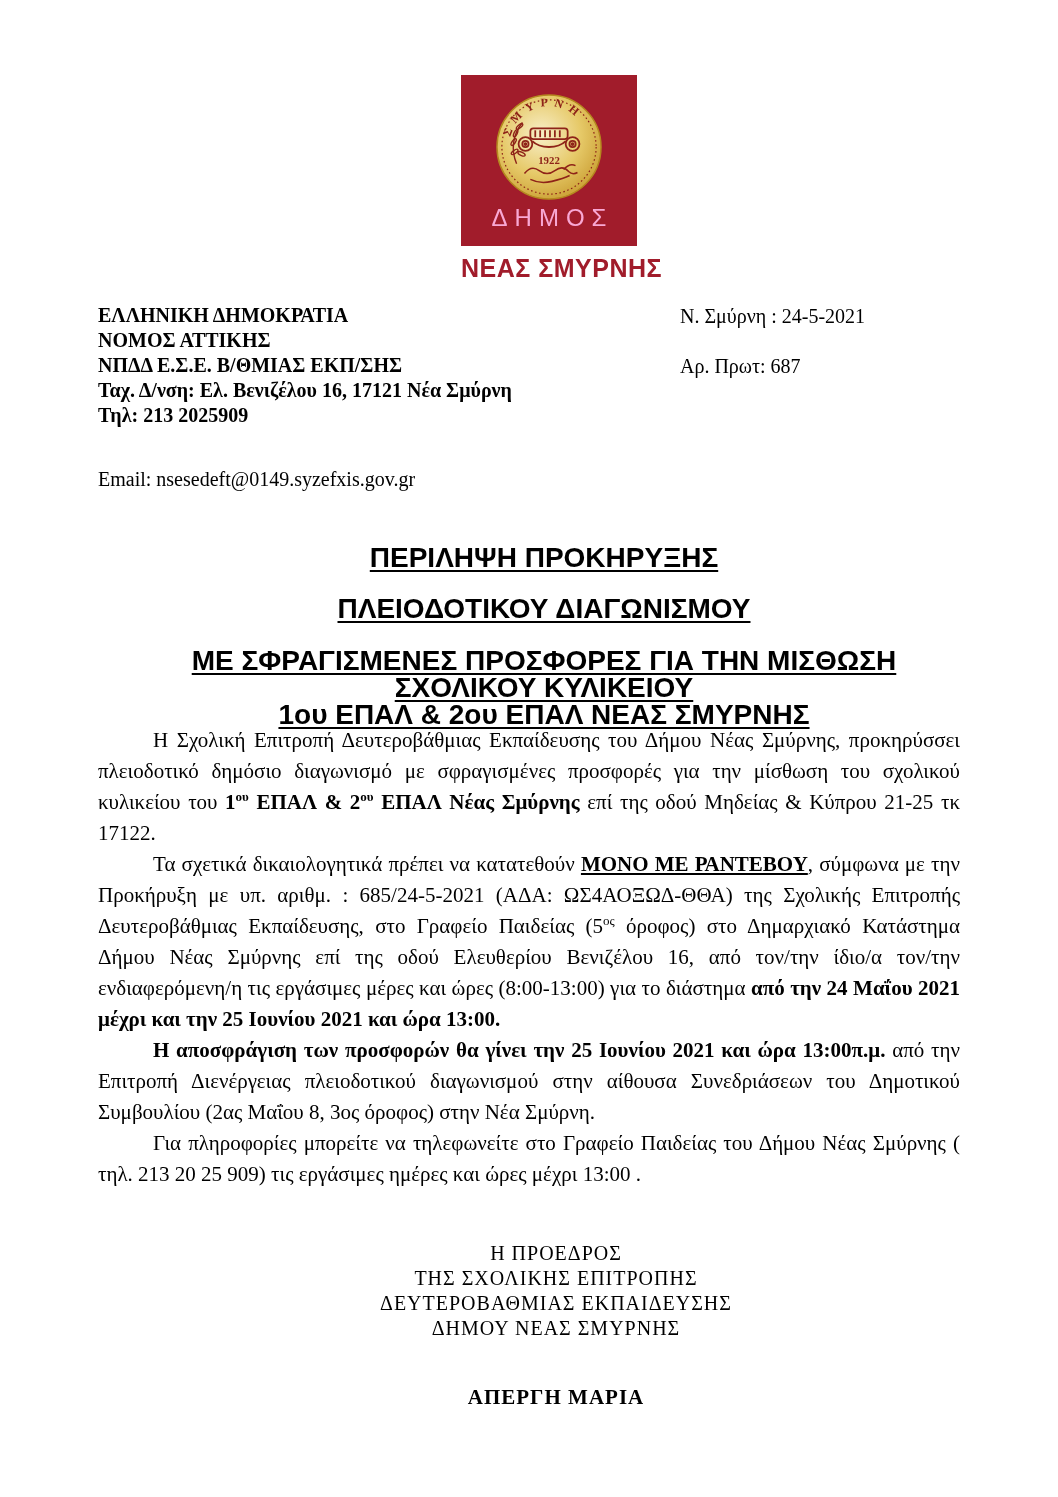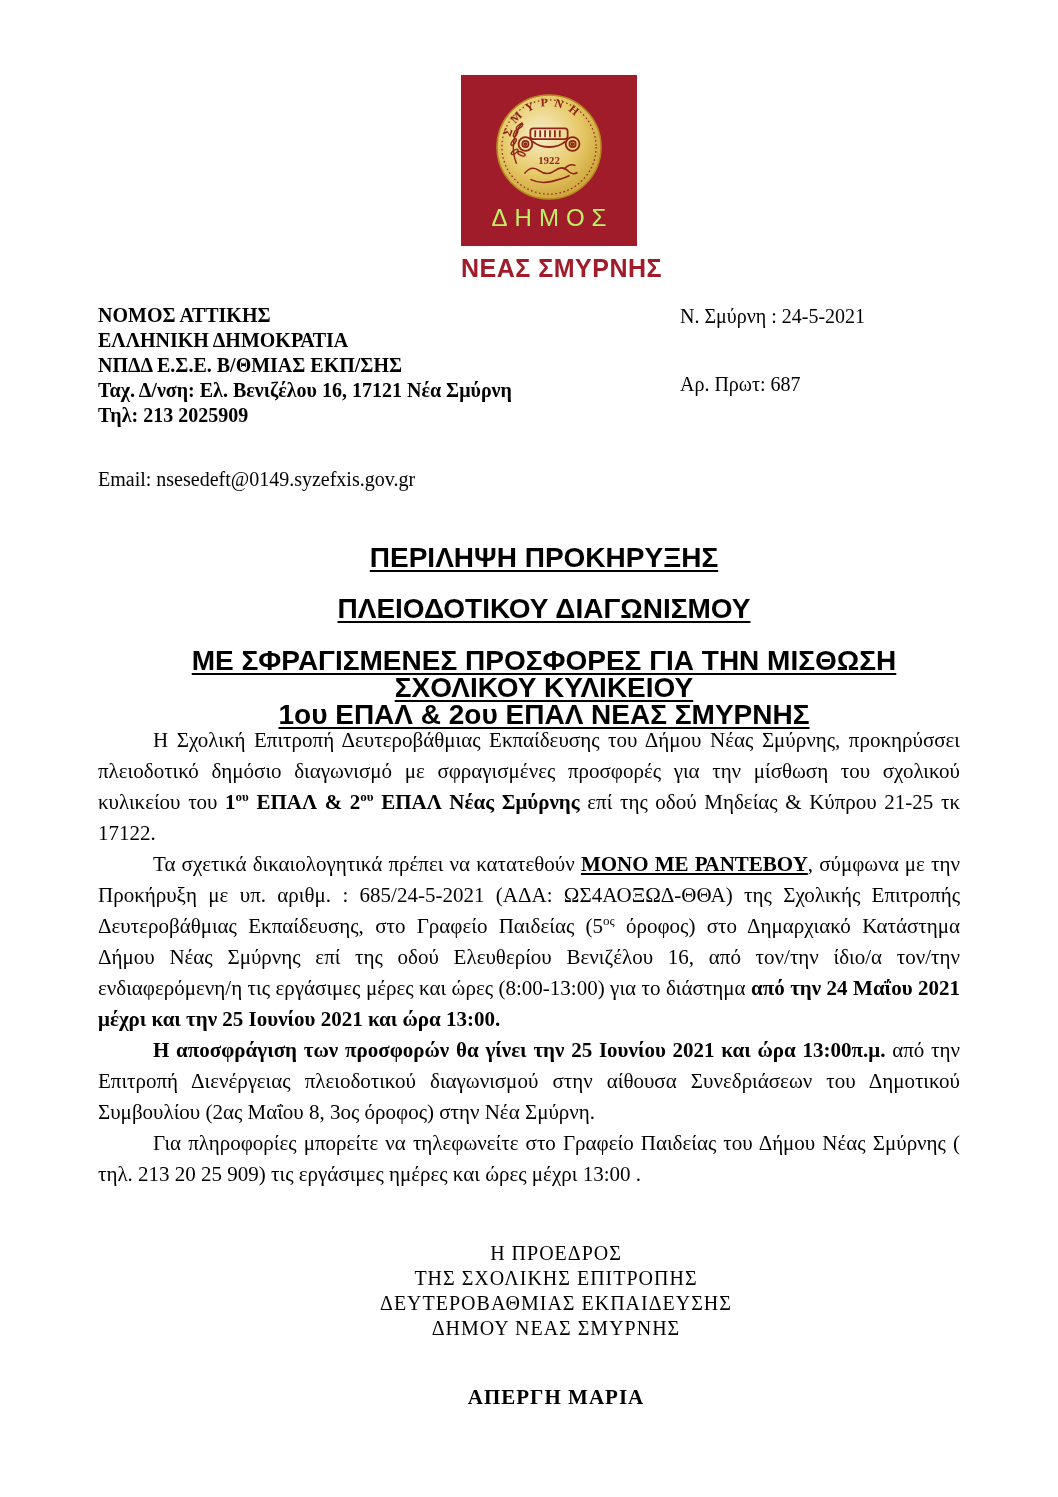--- a/index.html
+++ b/index.html
@@ -5,30 +5,30 @@
   html,body{margin:0;padding:0;background:#ffffff;}
   .page{
     position:relative;width:1058px;height:1497px;margin:0 auto;background:#ffffff;
     font-family:"Liberation Serif", serif;color:#000;overflow:hidden;
   }
 
   
   .logo-wrap{position:absolute;top:75px;left:461px;width:176px;text-align:center;}
   .logo-box{width:176px;height:171px;background:var(--red);display:flex;flex-direction:column;align-items:center;}
   .logo-box svg{margin-top:18px;display:block;}
-  .dimos{color:#bef264;font-family:"Liberation Sans",sans-serif;font-weight:400;
+  .dimos{color:#f9a8d4;font-family:"Liberation Sans",sans-serif;font-weight:400;
          font-size:24px;letter-spacing:7px;text-indent:7px;margin-top:3px;white-space:nowrap;}
   .neas{color:var(--red);font-family:"Liberation Sans",sans-serif;font-weight:800;
         font-size:25px;letter-spacing:0.5px;margin-top:8px;white-space:nowrap;}
 
   
   .hdr{position:absolute;top:303px;left:98px;width:862px;}
   .hdr-left div{font-weight:bold;font-size:20px;line-height:25px;white-space:nowrap;}
   .hdr-right{position:absolute;top:1px;left:582px;font-size:20px;line-height:25px;white-space:nowrap;}
-  .hdr-right .proto{margin-top:43px;}
+  .hdr-right .proto{margin-top:25px;}
   .email{position:absolute;top:468px;left:98px;font-size:20px;}
 
   
   .titles{position:absolute;top:545px;left:98px;width:862px;padding-left:30px;box-sizing:border-box;
           text-align:center;font-family:"Liberation Sans",sans-serif;font-weight:bold;color:#000;}
   .titles .t{font-size:28px;line-height:25px;text-decoration:underline;text-underline-offset:3px;}
   .titles .gap{height:26px;}
   .titles .t3{line-height:27px;}
 
   
@@ -103,22 +103,22 @@
           <path d="M70,78 q6,-7 12,-4"></path>
         </g>
       </svg>
       <div class="dimos">ΔΗΜΟΣ</div>
     </div>
     <div class="neas">ΝΕΑΣ ΣΜΥΡΝΗΣ</div>
   </div>
 
   <div class="hdr">
     <div class="hdr-left">
+      <div>ΕΛΛΗΝΙΚΗ ΔΗΜΟΚΡΑΤΙΑ</div>
       <div>ΝΟΜΟΣ ΑΤΤΙΚΗΣ</div>
-      <div>ΕΛΛΗΝΙΚΗ ΔΗΜΟΚΡΑΤΙΑ</div>
       <div>ΝΠΔΔ Ε.Σ.Ε. Β/ΘΜΙΑΣ ΕΚΠ/ΣΗΣ</div>
       <div>Ταχ. Δ/νση: Ελ. Βενιζέλου 16, 17121 Νέα Σμύρνη</div>
       <div>Τηλ: 213 2025909</div>
     </div>
     <div class="hdr-right">
       <div>Ν. Σμύρνη  : 24-5-2021</div>
       <div class="proto">Αρ. Πρωτ: 687</div>
     </div>
   </div>
   <div class="email">Email: nsesedeft@0149.syzefxis.gov.gr</div>

